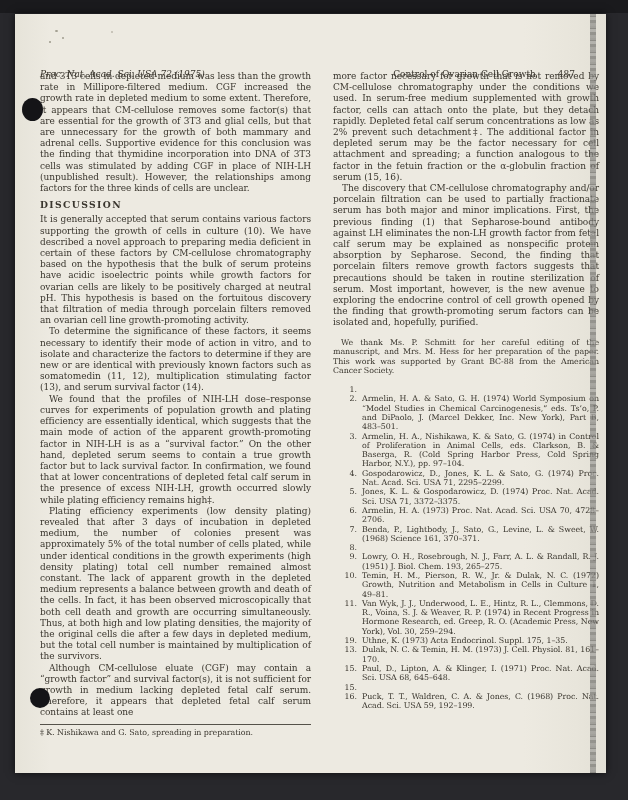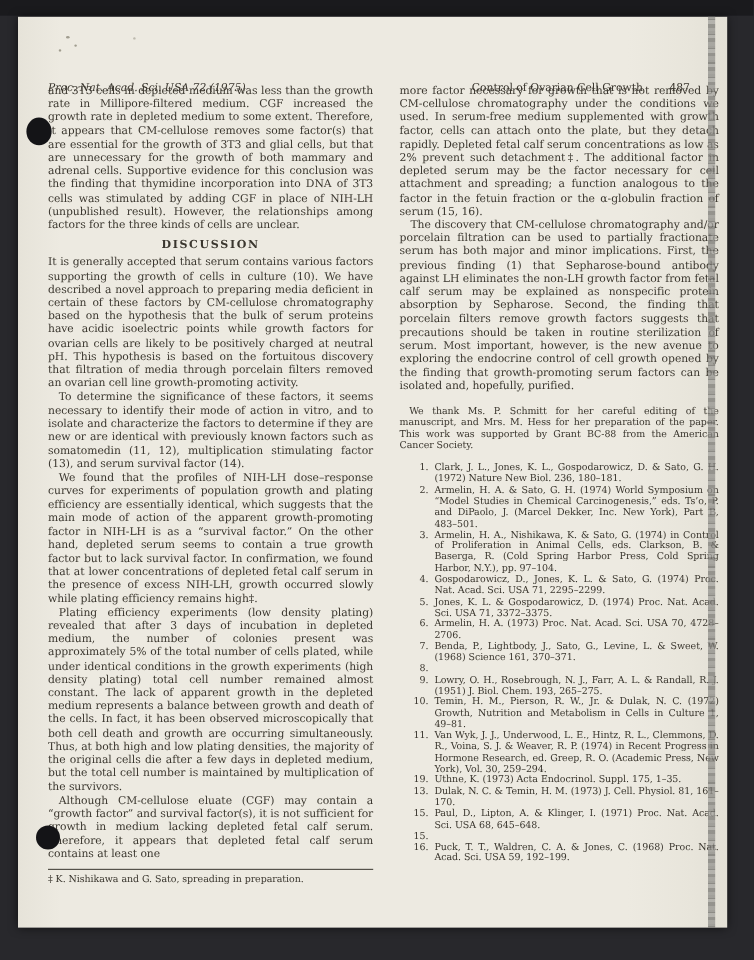--- a/index.html
+++ b/index.html
@@ -16,21 +16,21 @@
   .speck{position:absolute;background:#8d897b;border-radius:50%;opacity:.8;}
   .header{position:absolute;left:25px;top:38px;width:551px;display:flex;justify-content:space-between;
     font-size:9px;color:#38342c;margin-top:17px;}
   .header-left{font-style:italic;}
   .header-right{display:flex;gap:22px;padding-right:16px;}
   .col{position:absolute;top:57px;color:#3a362e;font-size:9px;line-height:11.2px;letter-spacing:-.05px;}
   .col-left{left:25px;width:271px;}
   .col-right{left:318px;width:266px;}
   .block{margin:0;text-align:justify;}
   .block.para{text-indent:9px;}
-  .block.heading{text-align:center;font-weight:bold;font-size:9.2px;letter-spacing:1.4px;margin:5px 0 4px;text-indent:0;}
+  .block.heading{font-weight:bold;font-size:9.2px;letter-spacing:1.4px;margin:5px 0 4px;text-indent:0;}
   .footnote{margin-top:5px;border-top:1px solid #55524a;padding-top:3px;font-size:7.9px;line-height:9.5px;}
   .ack{margin-top:9px;font-size:7.9px;line-height:9.6px;text-align:justify;text-indent:8px;}
   .refs{margin-top:9px;font-size:7.9px;line-height:9.3px;}
   .ref{display:flex;}
   .ref-num{flex:0 0 24px;text-align:right;padding-right:5px;}
   .ref-text{flex:1;text-align:justify;}
 </style>
 </head>
 <body>
 
@@ -69,21 +69,20 @@
     <div>
 
     <p class="block cont">more factor necessary for growth that is not removed by CM-cellulose chromatography under the conditions we used. In serum-free medium supplemented with growth factor, cells can attach onto the plate, but they detach rapidly. Depleted fetal calf serum concentrations as low as 2% prevent such detachment‡. The additional factor in depleted serum may be the factor necessary for cell attachment and spreading; a function analogous to the factor in the fetuin fraction or the α-globulin fraction of serum (15, 16).</p>
         <p class="block para">The discovery that CM-cellulose chromatography and/or porcelain filtration can be used to partially fractionate serum has both major and minor implications. First, the previous finding (1) that Sepharose-bound antibody against LH eliminates the non-LH growth factor from fetal calf serum may be explained as nonspecific protein absorption by Sepharose. Second, the finding that porcelain filters remove growth factors suggests that precautions should be taken in routine sterilization of serum. Most important, however, is the new avenue to exploring the endocrine control of cell growth opened by the finding that growth-promoting serum factors can be isolated and, hopefully, purified.</p>
       </div>
     <div class="ack">We thank Ms. P. Schmitt for her careful editing of the manuscript, and Mrs. M. Hess for her preparation of the paper. This work was supported by Grant BC-88 from the American Cancer Society.</div>
     <div class="refs">
 
     <div class="ref">
         <span class="ref-num">1.</span>
-        <span class="ref-text">Clark, J. L., Jones, K. L., Gospodarowicz, D. &amp; Sato, G. H. (1972) Nature New Biol. 236, 180–181.</span>
       </div>
         <div class="ref">
         <span class="ref-num">2.</span>
         <span class="ref-text">Armelin, H. A. &amp; Sato, G. H. (1974) World Symposium on “Model Studies in Chemical Carcinogenesis,” eds. Ts’o, P. and DiPaolo, J. (Marcel Dekker, Inc. New York), Part B, 483–501.</span>
       </div>
         <div class="ref">
         <span class="ref-num">3.</span>
         <span class="ref-text">Armelin, H. A., Nishikawa, K. &amp; Sato, G. (1974) in Control of Proliferation in Animal Cells, eds. Clarkson, B. &amp; Baserga, R. (Cold Spring Harbor Press, Cold Spring Harbor, N.Y.), pp. 97–104.</span>
       </div>
         <div class="ref">

